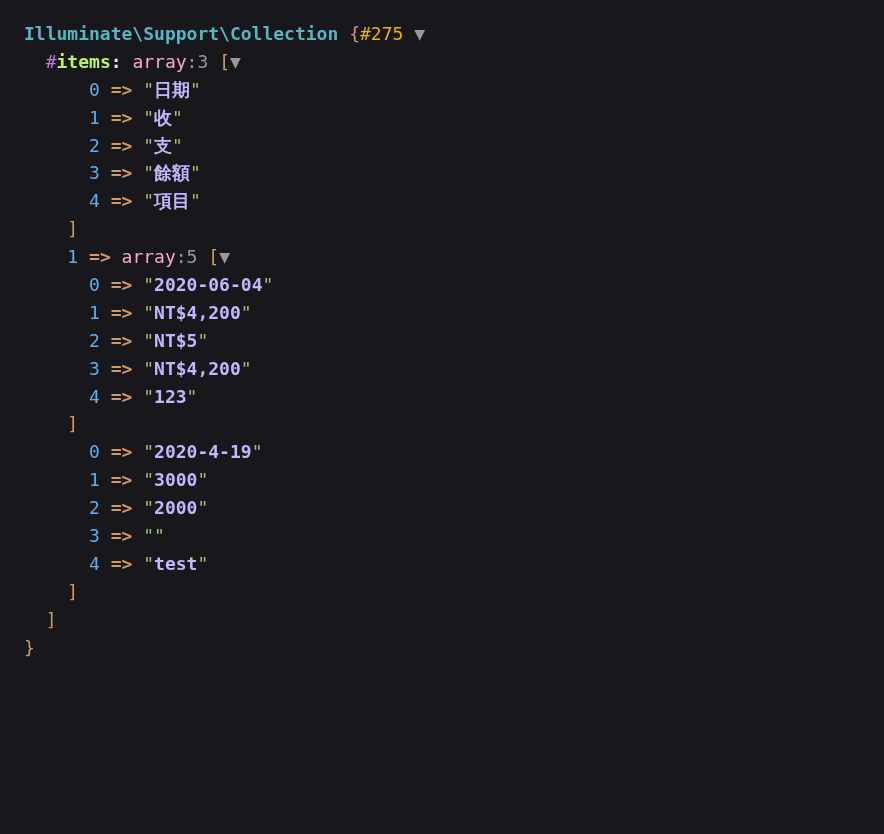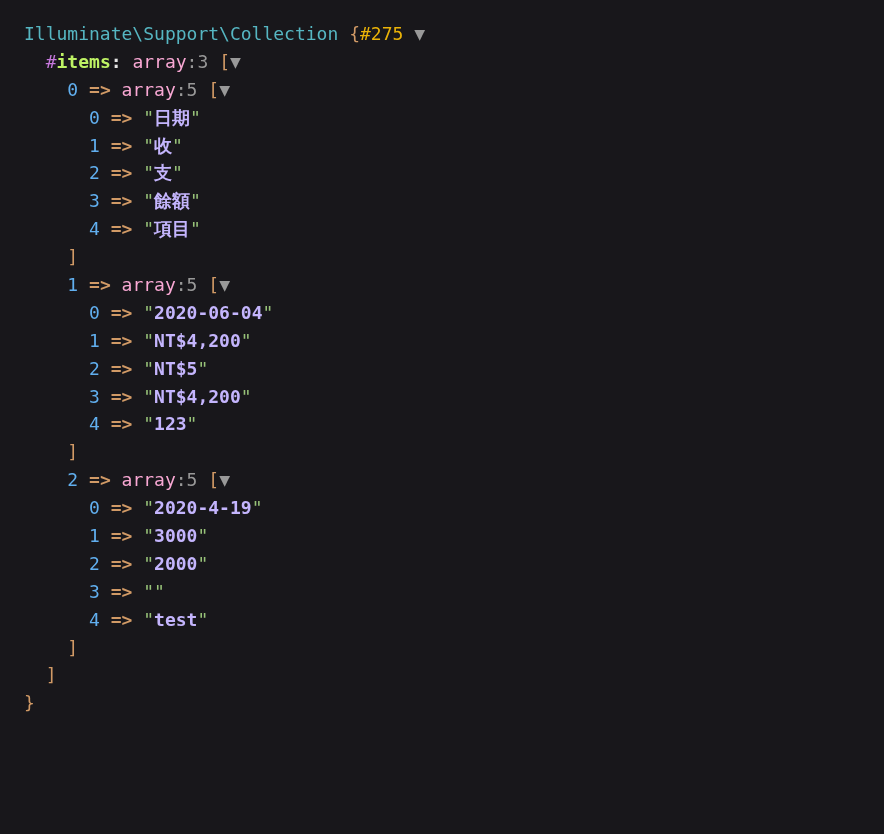--- a/index.html
+++ b/index.html
@@ -11,21 +11,21 @@
       background: #18171B;
       font-family: 'Menlo', 'Monaco', 'Consolas', monospace;
       font-size: 18px;
       font-weight: bold;
       line-height: 1.55;
       padding: 20px 24px;
       color: #999;
       width: 884px;
       height: 834px;
     }
-    .class-name { color: #56B6C2; font-weight: normal; margin-top: 48px; }
+    .class-name { color: #56B6C2; font-weight: bold; margin-top: 48px; }
     .brace { color: #D19A66; font-weight: normal; }
     .hash { color: #eab308; font-weight: normal; }
     .protected { color: #C678DD; font-weight: normal; }
     .items-key { color: #bef264; }
     .colon { color: #E5E5E5; }
     .type { color: #f9a8d4; font-weight: normal; }
     .count { color: #999999; font-weight: normal; }
     .bracket { color: #D19A66; font-weight: normal; }
     .arrow-toggle { color: #999999; font-weight: normal; }
     .number { color: #61AFEF; font-weight: normal; }
@@ -36,37 +36,35 @@
     .line { white-space: pre; }
   </style>
 </head>
 <body>
 
 <div>
   <div class="line"><span class="class-name">Illuminate\Support\Collection</span> <span class="brace">{</span><span class="hash">#275</span> <span class="arrow-toggle">▼</span></div>
 
   <div class="line"><span class="indent">  </span><span class="protected">#</span><span class="items-key">items</span><span class="colon">: </span><span class="type">array</span><span class="count">:</span><span class="count">3</span> <span class="bracket">[</span><span class="arrow-toggle">▼</span></div>
 
-  <div class="line"><span class="indent">    </span><span class="number">0</span> <span class="arrow">=&gt;</span> <span class="type">array</span><span class="count">:</span><span class="count">5</span> <span class="bracket">[</span><span class="arrow-toggle">▼</span></div>
   <div class="line"><span class="indent">      </span><span class="number">0</span> <span class="arrow">=&gt;</span> <span class="string-q">"</span><span class="string-v">日期</span><span class="string-q">"</span></div>
   <div class="line"><span class="indent">      </span><span class="number">1</span> <span class="arrow">=&gt;</span> <span class="string-q">"</span><span class="string-v">收</span><span class="string-q">"</span></div>
   <div class="line"><span class="indent">      </span><span class="number">2</span> <span class="arrow">=&gt;</span> <span class="string-q">"</span><span class="string-v">支</span><span class="string-q">"</span></div>
   <div class="line"><span class="indent">      </span><span class="number">3</span> <span class="arrow">=&gt;</span> <span class="string-q">"</span><span class="string-v">餘額</span><span class="string-q">"</span></div>
   <div class="line"><span class="indent">      </span><span class="number">4</span> <span class="arrow">=&gt;</span> <span class="string-q">"</span><span class="string-v">項目</span><span class="string-q">"</span></div>
   <div class="line"><span class="indent">    </span><span class="bracket">]</span></div>
 
   <div class="line"><span class="indent">    </span><span class="number">1</span> <span class="arrow">=&gt;</span> <span class="type">array</span><span class="count">:</span><span class="count">5</span> <span class="bracket">[</span><span class="arrow-toggle">▼</span></div>
   <div class="line"><span class="indent">      </span><span class="number">0</span> <span class="arrow">=&gt;</span> <span class="string-q">"</span><span class="string-v">2020-06-04</span><span class="string-q">"</span></div>
   <div class="line"><span class="indent">      </span><span class="number">1</span> <span class="arrow">=&gt;</span> <span class="string-q">"</span><span class="string-v">NT$4,200</span><span class="string-q">"</span></div>
   <div class="line"><span class="indent">      </span><span class="number">2</span> <span class="arrow">=&gt;</span> <span class="string-q">"</span><span class="string-v">NT$5</span><span class="string-q">"</span></div>
   <div class="line"><span class="indent">      </span><span class="number">3</span> <span class="arrow">=&gt;</span> <span class="string-q">"</span><span class="string-v">NT$4,200</span><span class="string-q">"</span></div>
   <div class="line"><span class="indent">      </span><span class="number">4</span> <span class="arrow">=&gt;</span> <span class="string-q">"</span><span class="string-v">123</span><span class="string-q">"</span></div>
   <div class="line"><span class="indent">    </span><span class="bracket">]</span></div>
 
-  <div class="line"><span class="indent">    </span><span class="number">2</span> <span class="arrow">=&gt;</span> <span class="type">array</span><span class="count">:</span><span class="count">5</span> <span class="bracket">[</span><span class="arrow-toggle">▼</span></div>
   <div class="line"><span class="indent">      </span><span class="number">0</span> <span class="arrow">=&gt;</span> <span class="string-q">"</span><span class="string-v">2020-4-19</span><span class="string-q">"</span></div>
   <div class="line"><span class="indent">      </span><span class="number">1</span> <span class="arrow">=&gt;</span> <span class="string-q">"</span><span class="string-v">3000</span><span class="string-q">"</span></div>
   <div class="line"><span class="indent">      </span><span class="number">2</span> <span class="arrow">=&gt;</span> <span class="string-q">"</span><span class="string-v">2000</span><span class="string-q">"</span></div>
   <div class="line"><span class="indent">      </span><span class="number">3</span> <span class="arrow">=&gt;</span> <span class="string-q">"</span><span class="string-v"></span><span class="string-q">"</span></div>
   <div class="line"><span class="indent">      </span><span class="number">4</span> <span class="arrow">=&gt;</span> <span class="string-q">"</span><span class="string-v">test</span><span class="string-q">"</span></div>
   <div class="line"><span class="indent">    </span><span class="bracket">]</span></div>
 
   <div class="line"><span class="indent">  </span><span class="bracket">]</span></div>
   <div class="line"><span class="brace">}</span></div>
 </div>

